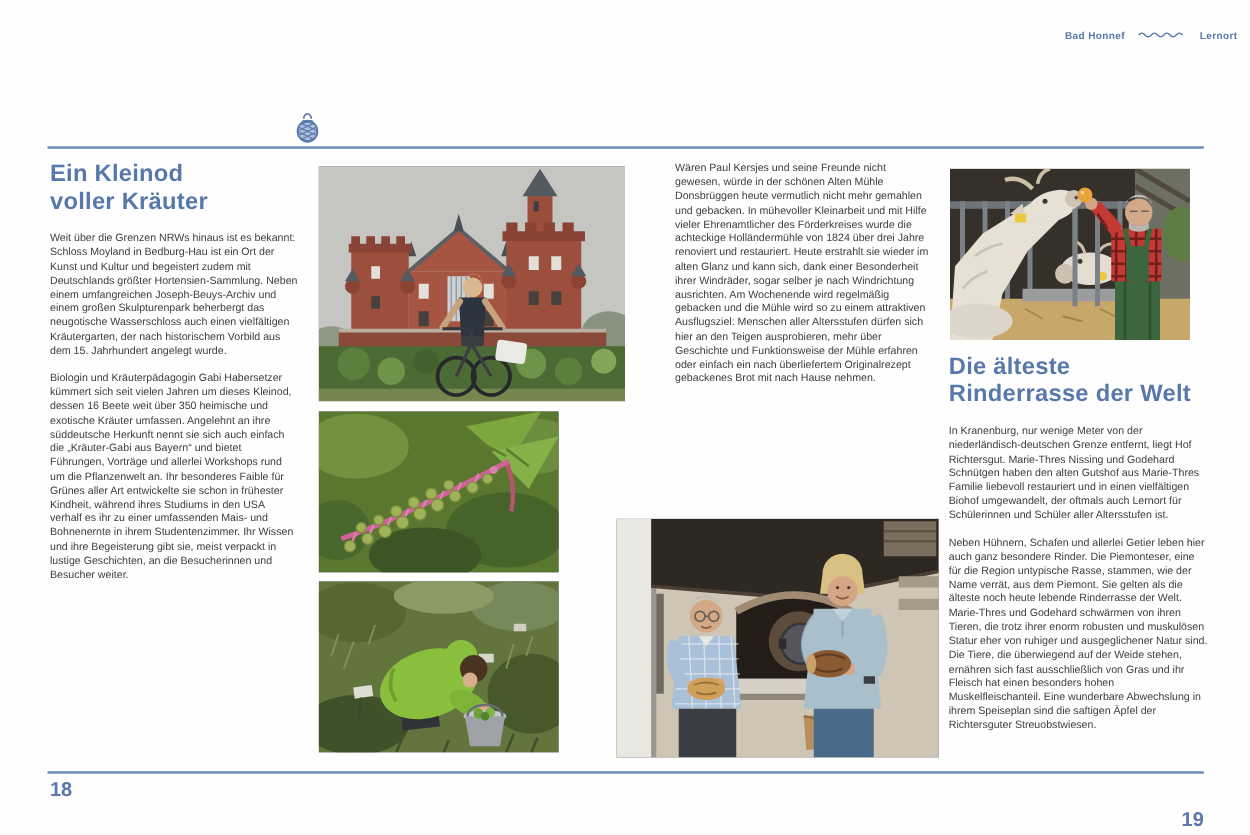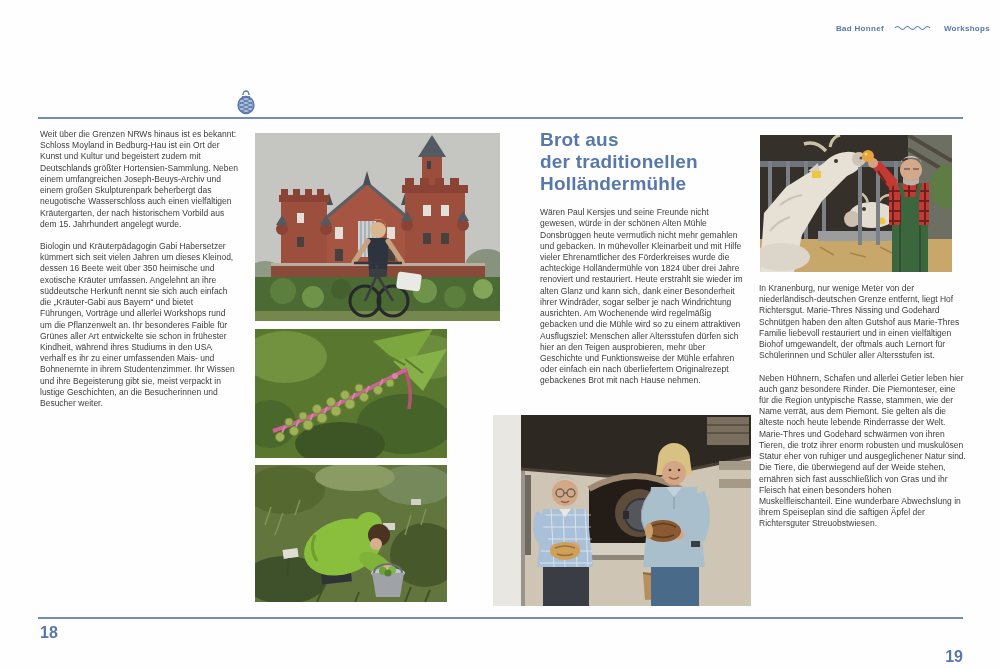--- a/index.html
+++ b/index.html
@@ -51,21 +51,21 @@
 
 <div class="page">
 
   <div class="loc-header">
     <span>Bad Honnef</span>
     <span class="wave">
       <svg width="40" height="7" viewBox="0 0 40 7">
           <path d="M1,4 Q3.5,1 6,4 T11,4 T16,4 T21,4 T26,4 T31,4 T36,4" fill="none" stroke="#5878ab" stroke-width="1.1"></path>
         </svg>
     </span>
-    <span>Workshops</span>
+    <span>Lernort</span>
   </div>
 
   <div class="bag-icon">
     <svg width="22" height="28" viewBox="0 0 22 28">
       <path d="M8,8 a3,4 0 0 1 6,0" fill="none" stroke="#5878ab" stroke-width="1.4"></path>
       <clipPath id="bagclip">
           <ellipse cx="11" cy="18" rx="8" ry="8.5"></ellipse>
         </clipPath>
       <ellipse cx="11" cy="18" rx="8" ry="8.5" fill="#aebedb"></ellipse>
       <g clip-path="url(#bagclip)" stroke="#5878ab" stroke-width="1">
@@ -73,32 +73,33 @@
         <path d="M24,12 L-2,24 M24,16 L-2,28 M24,20 L-2,32 M24,8 L-2,20 M24,4 L-2,16"></path>
       </g>
       <ellipse cx="11" cy="18" rx="8" ry="8.5" fill="none" stroke="#5878ab" stroke-width="1.3"></ellipse>
       <path d="M7,9.5 q4,2 8,0" fill="none" stroke="#5878ab" stroke-width="1.2"></path>
     </svg>
   </div>
 
   <div class="rule top"></div>
 
   <div class="col col1">
+    <h2 class="headline">Ein Kleinod
+voller Kräuter</h2>
     <p>Weit über die Grenzen NRWs hinaus ist es bekannt: Schloss Moyland in Bedburg-Hau ist ein Ort der Kunst und Kultur und begeistert zudem mit Deutschlands größter Hortensien-Sammlung. Neben einem umfangreichen Joseph-Beuys-Archiv und einem großen Skulpturenpark beherbergt das neugotische Wasserschloss auch einen vielfältigen Kräutergarten, der nach historischem Vorbild aus dem 15. Jahrhundert angelegt wurde.</p>
     <p>Biologin und Kräuterpädagogin Gabi Habersetzer kümmert sich seit vielen Jahren um dieses Kleinod, dessen 16 Beete weit über 350 heimische und exotische Kräuter umfassen. Angelehnt an ihre süddeutsche Herkunft nennt sie sich auch einfach die „Kräuter-Gabi aus Bayern“ und bietet Führungen, Vorträge und allerlei Workshops rund um die Pflanzenwelt an. Ihr besonderes Faible für Grünes aller Art entwickelte sie schon in frühester Kindheit, während ihres Studiums in den USA verhalf es ihr zu einer umfassenden Mais- und Bohnenernte in ihrem Studentenzimmer. Ihr Wissen und ihre Begeisterung gibt sie, meist verpackt in lustige Geschichten, an die Besucherinnen und Besucher weiter.</p>
   </div>
 
   <div class="col col2">
-    <h2 class="headline">Brot aus
-der traditionellen
-Holländermühle</h2>
     <p>Wären Paul Kersjes und seine Freunde nicht gewesen, würde in der schönen Alten Mühle Donsbrüggen heute vermutlich nicht mehr gemahlen und gebacken. In mühevoller Kleinarbeit und mit Hilfe vieler Ehrenamtlicher des Förderkreises wurde die achteckige Holländermühle von 1824 über drei Jahre renoviert und restauriert. Heute erstrahlt sie wieder im alten Glanz und kann sich, dank einer Besonderheit ihrer Windräder, sogar selber je nach Windrichtung ausrichten. Am Wochenende wird regelmäßig gebacken und die Mühle wird so zu einem attraktiven Ausflugsziel: Menschen aller Altersstufen dürfen sich hier an den Teigen ausprobieren, mehr über Geschichte und Funktionsweise der Mühle erfahren oder einfach ein nach überliefertem Originalrezept gebackenes Brot mit nach Hause nehmen.</p>
   </div>
 
   <div class="col col3">
+    <h2 class="headline">Die älteste
+Rinderrasse der Welt</h2>
     <p>In Kranenburg, nur wenige Meter von der niederländisch-deutschen Grenze entfernt, liegt Hof Richtersgut. Marie-Thres Nissing und Godehard Schnütgen haben den alten Gutshof aus Marie-Thres Familie liebevoll restauriert und in einen vielfältigen Biohof umgewandelt, der oftmals auch Lernort für Schülerinnen und Schüler aller Altersstufen ist.</p>
     <p>Neben Hühnern, Schafen und allerlei Getier leben hier auch ganz besondere Rinder. Die Piemonteser, eine für die Region untypische Rasse, stammen, wie der Name verrät, aus dem Piemont. Sie gelten als die älteste noch heute lebende Rinderrasse der Welt. Marie-Thres und Godehard schwärmen von ihren Tieren, die trotz ihrer enorm robusten und muskulösen Statur eher von ruhiger und ausgeglichener Natur sind. Die Tiere, die überwiegend auf der Weide stehen, ernähren sich fast ausschließlich von Gras und ihr Fleisch hat einen besonders hohen Muskelfleischanteil. Eine wunderbare Abwechslung in ihrem Speiseplan sind die saftigen Äpfel der Richtersguter Streuobstwiesen.</p>
   </div>
 
   <div class="photo ph-castle">
     <svg viewBox="0 0 245 188" preserveAspectRatio="none">
       <rect width="245" height="188" fill="#c5c6c2"></rect>
       <ellipse cx="10" cy="142" rx="18" ry="14" fill="#8e9a86"></ellipse>
       <ellipse cx="232" cy="134" rx="22" ry="18" fill="#87927f"></ellipse>
 

